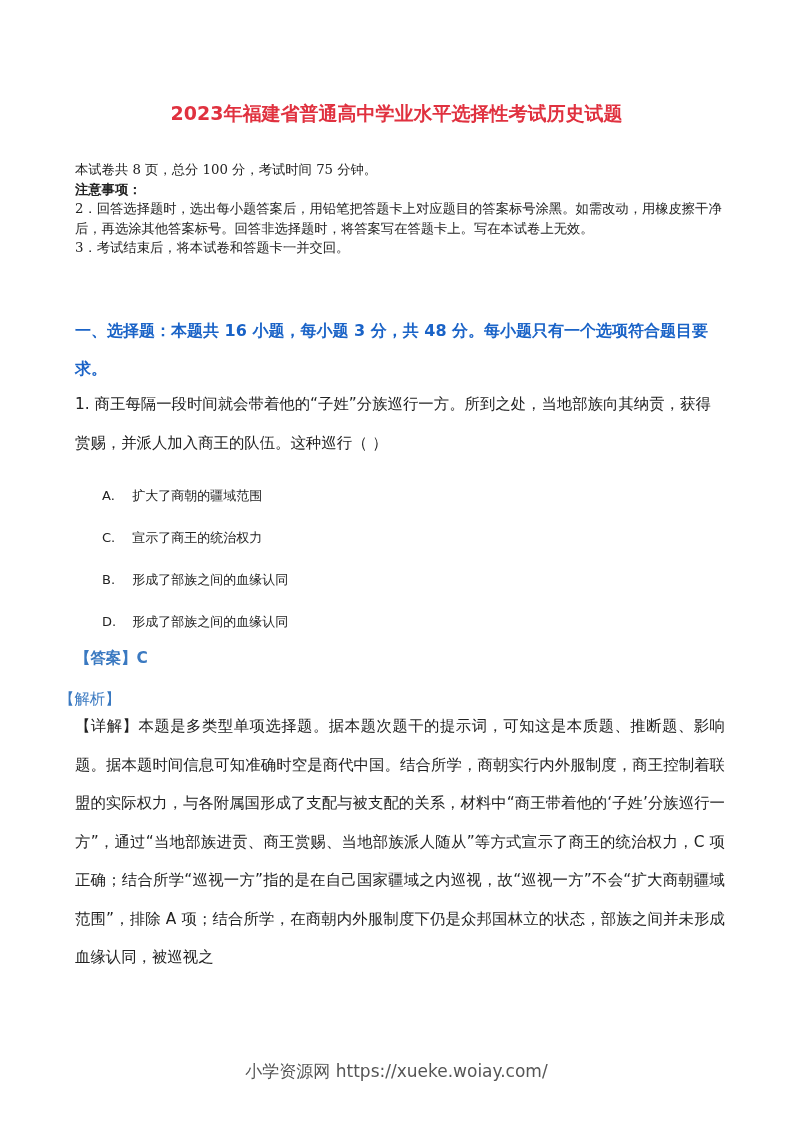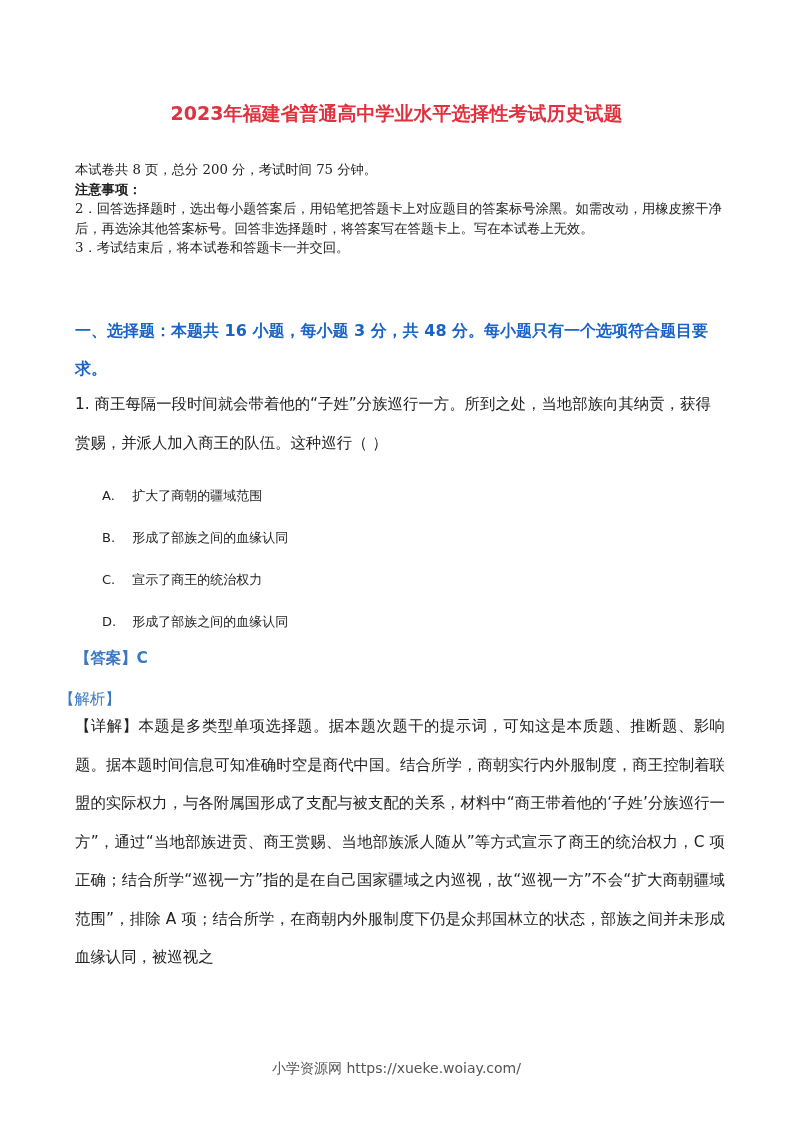--- a/index.html
+++ b/index.html
@@ -42,56 +42,56 @@
     }
     .analysis {
       position: absolute; left: 59px; top: 684px;
       font-family: "DejaVu Sans", sans-serif; font-size: 15.4px; color: #3a79c1;
       line-height: 30px;
     }
     .detail { top: 707px; text-align: justify; }
     .detail p { margin: 0; }
     .footer {
       position: absolute; left: 0; top: 1060px; width: 793px; text-align: center;
-      font-family: "DejaVu Sans", sans-serif; font-size: 14px; color: #555;
+      font-family: "DejaVu Sans", sans-serif; font-size: 17px; color: #555;
     }
   </style>
 </head>
 <body>
 
 <div class="page">
 
   <div class="title">2023年福建省普通高中学业水平选择性考试历史试题</div>
 
   <div class="serif-block intro">
-    <div>本试卷共 8 页，总分 200 分，考试时间 75 分钟。</div>
+    <div>本试卷共 8 页，总分 100 分，考试时间 75 分钟。</div>
     <div class="bold">注意事项：</div>
     <div>2．回答选择题时，选出每小题答案后，用铅笔把答题卡上对应题目的答案标号涂黑。如需改动，用橡皮擦干净后，再选涂其他答案标号。回答非选择题时，将答案写在答题卡上。写在本试卷上无效。</div>
     <div>3．考试结束后，将本试卷和答题卡一并交回。</div>
   </div>
 
   <div class="section-heading">一、选择题：本题共 16 小题，每小题 3 分，共 48 分。每小题只有一个选项符合题目要求。</div>
 
   <div class="sans-block question">
     <span>1.</span>
     <span>商王每隔一段时间就会带着他的“子姓”分族巡行一方。所到之处，当地部族向其纳贡，获得赏赐，并派人加入商王的队伍。这种巡行（  ）</span>
   </div>
 
   <div class="options">
     <div class="option">
       <span class="letter">A.</span>
       <span>扩大了商朝的疆域范围</span>
     </div>
     <div class="option">
+      <span class="letter">C.</span>
+      <span>宣示了商王的统治权力</span>
+    </div>
+    <div class="option">
       <span class="letter">B.</span>
       <span>形成了部族之间的血缘认同</span>
-    </div>
-    <div class="option">
-      <span class="letter">C.</span>
-      <span>宣示了商王的统治权力</span>
     </div>
     <div class="option">
       <span class="letter">D.</span>
       <span>形成了部族之间的血缘认同</span>
     </div>
   </div>
 
   <div class="answer">【答案】C</div>
   <div class="analysis">【解析】</div>
 

